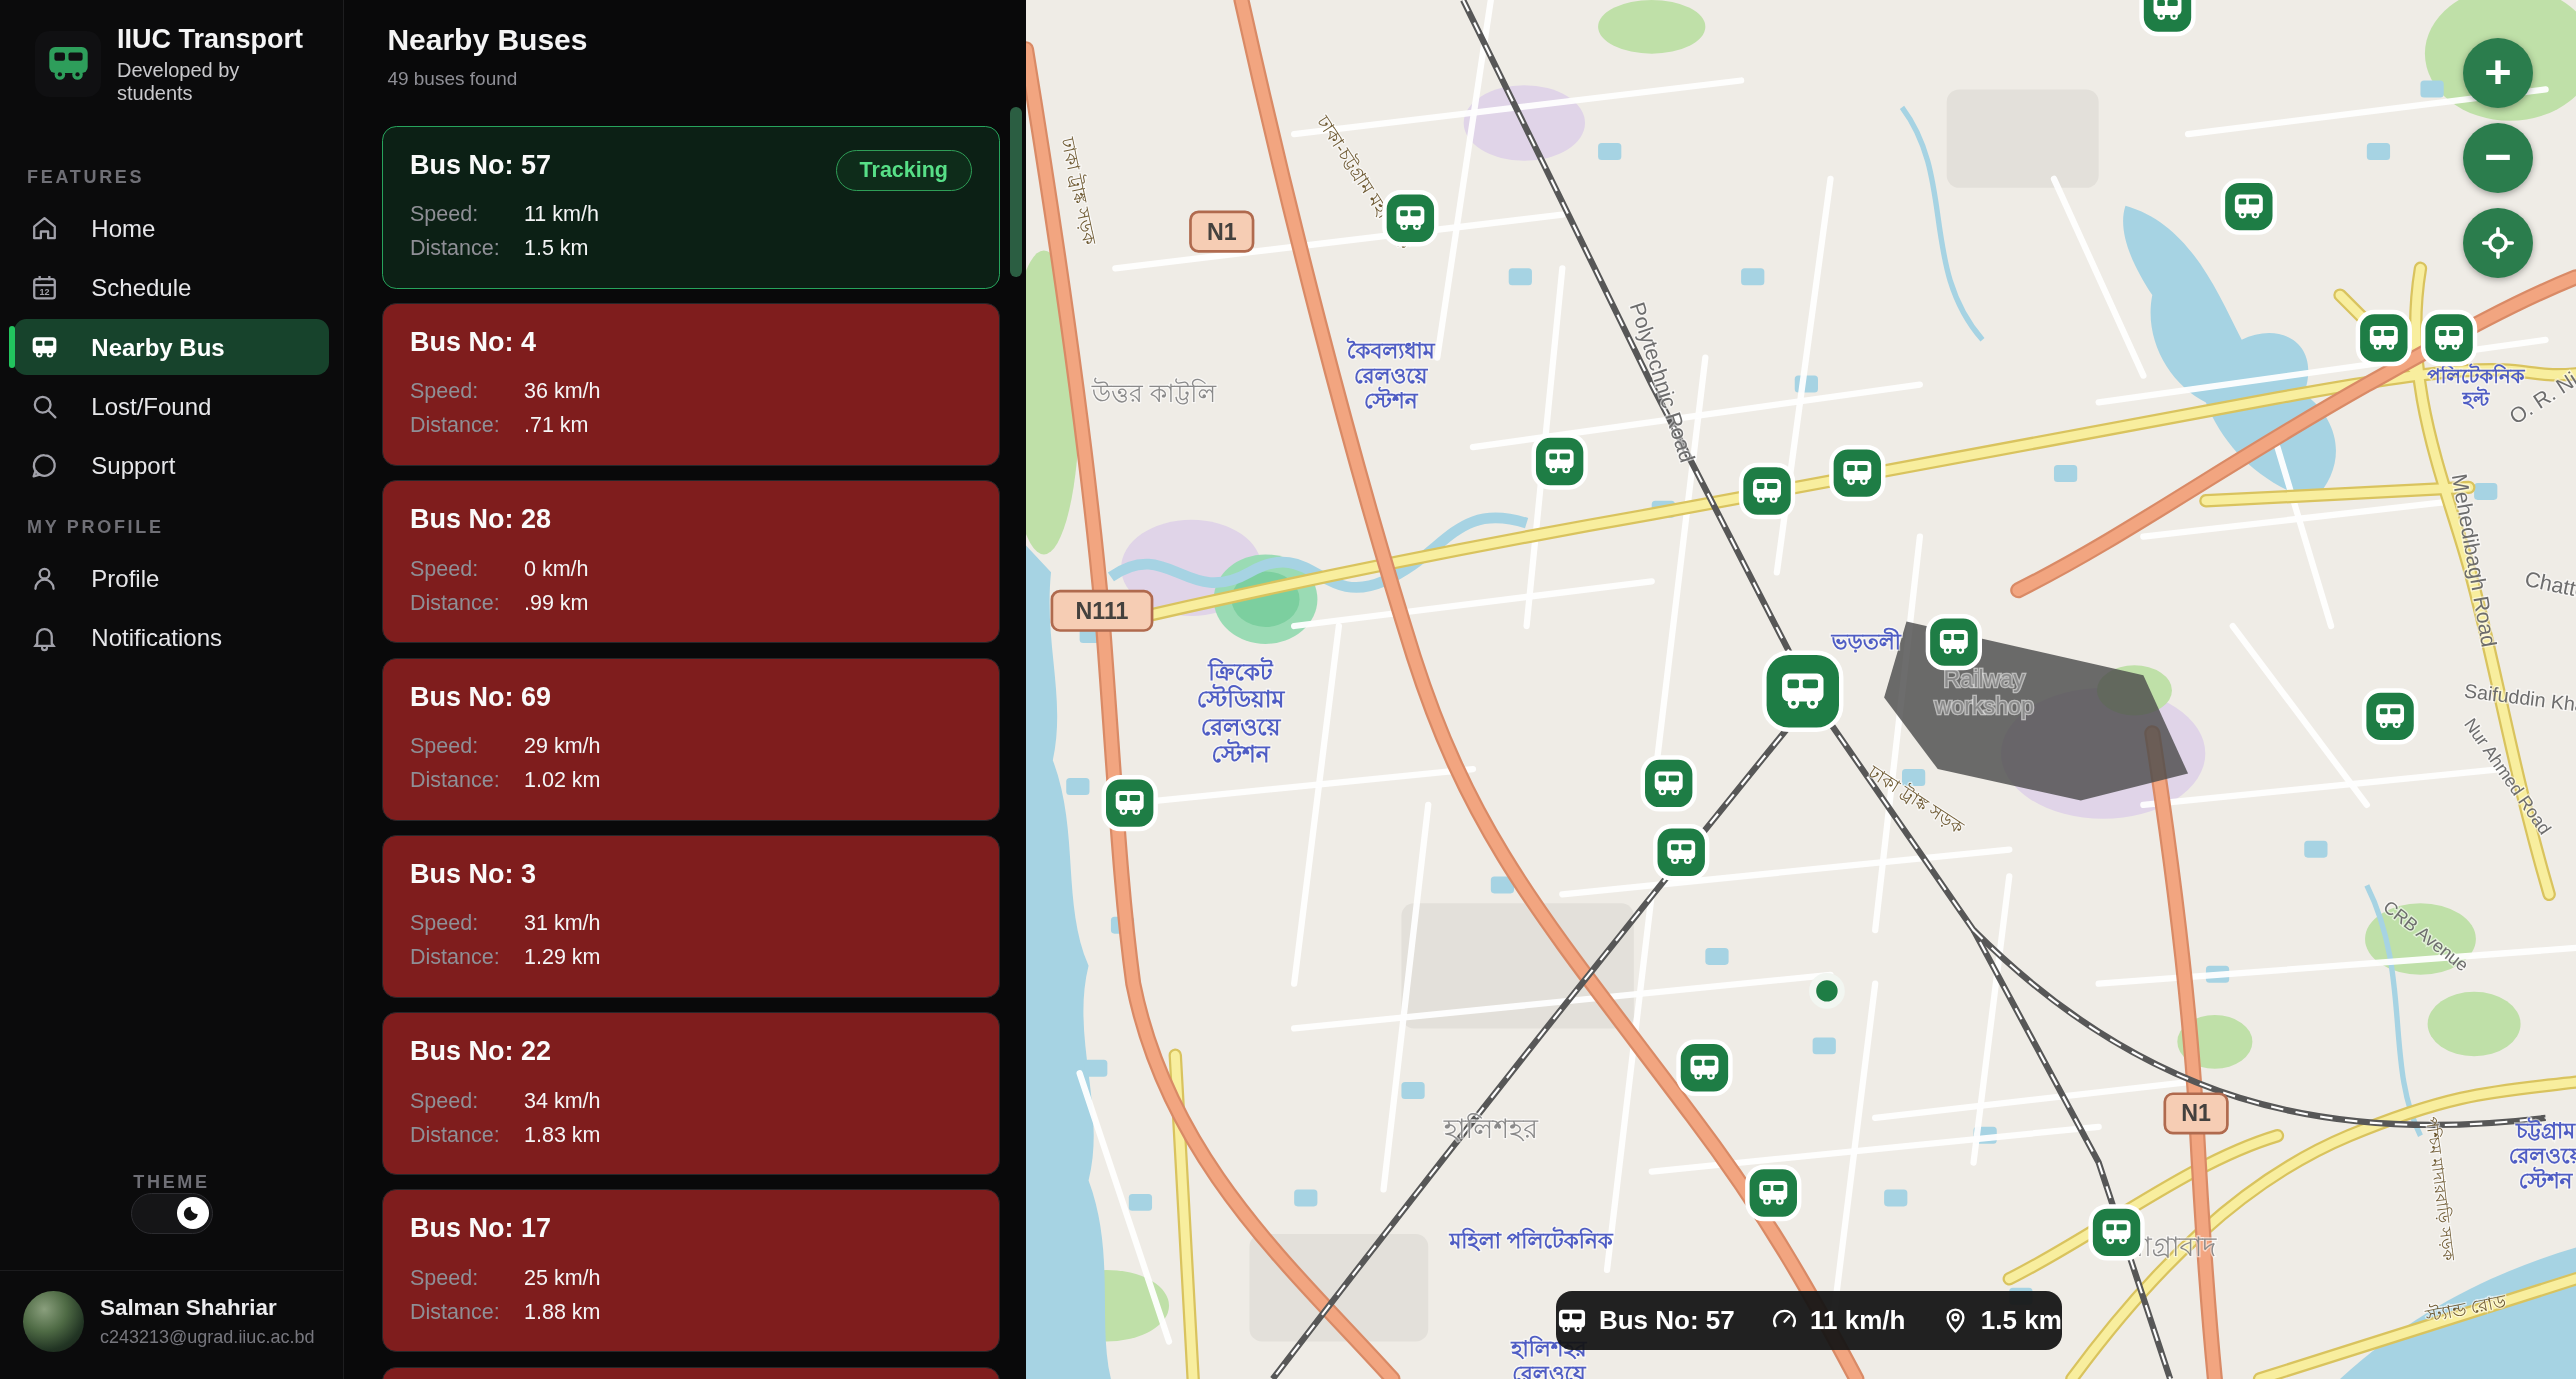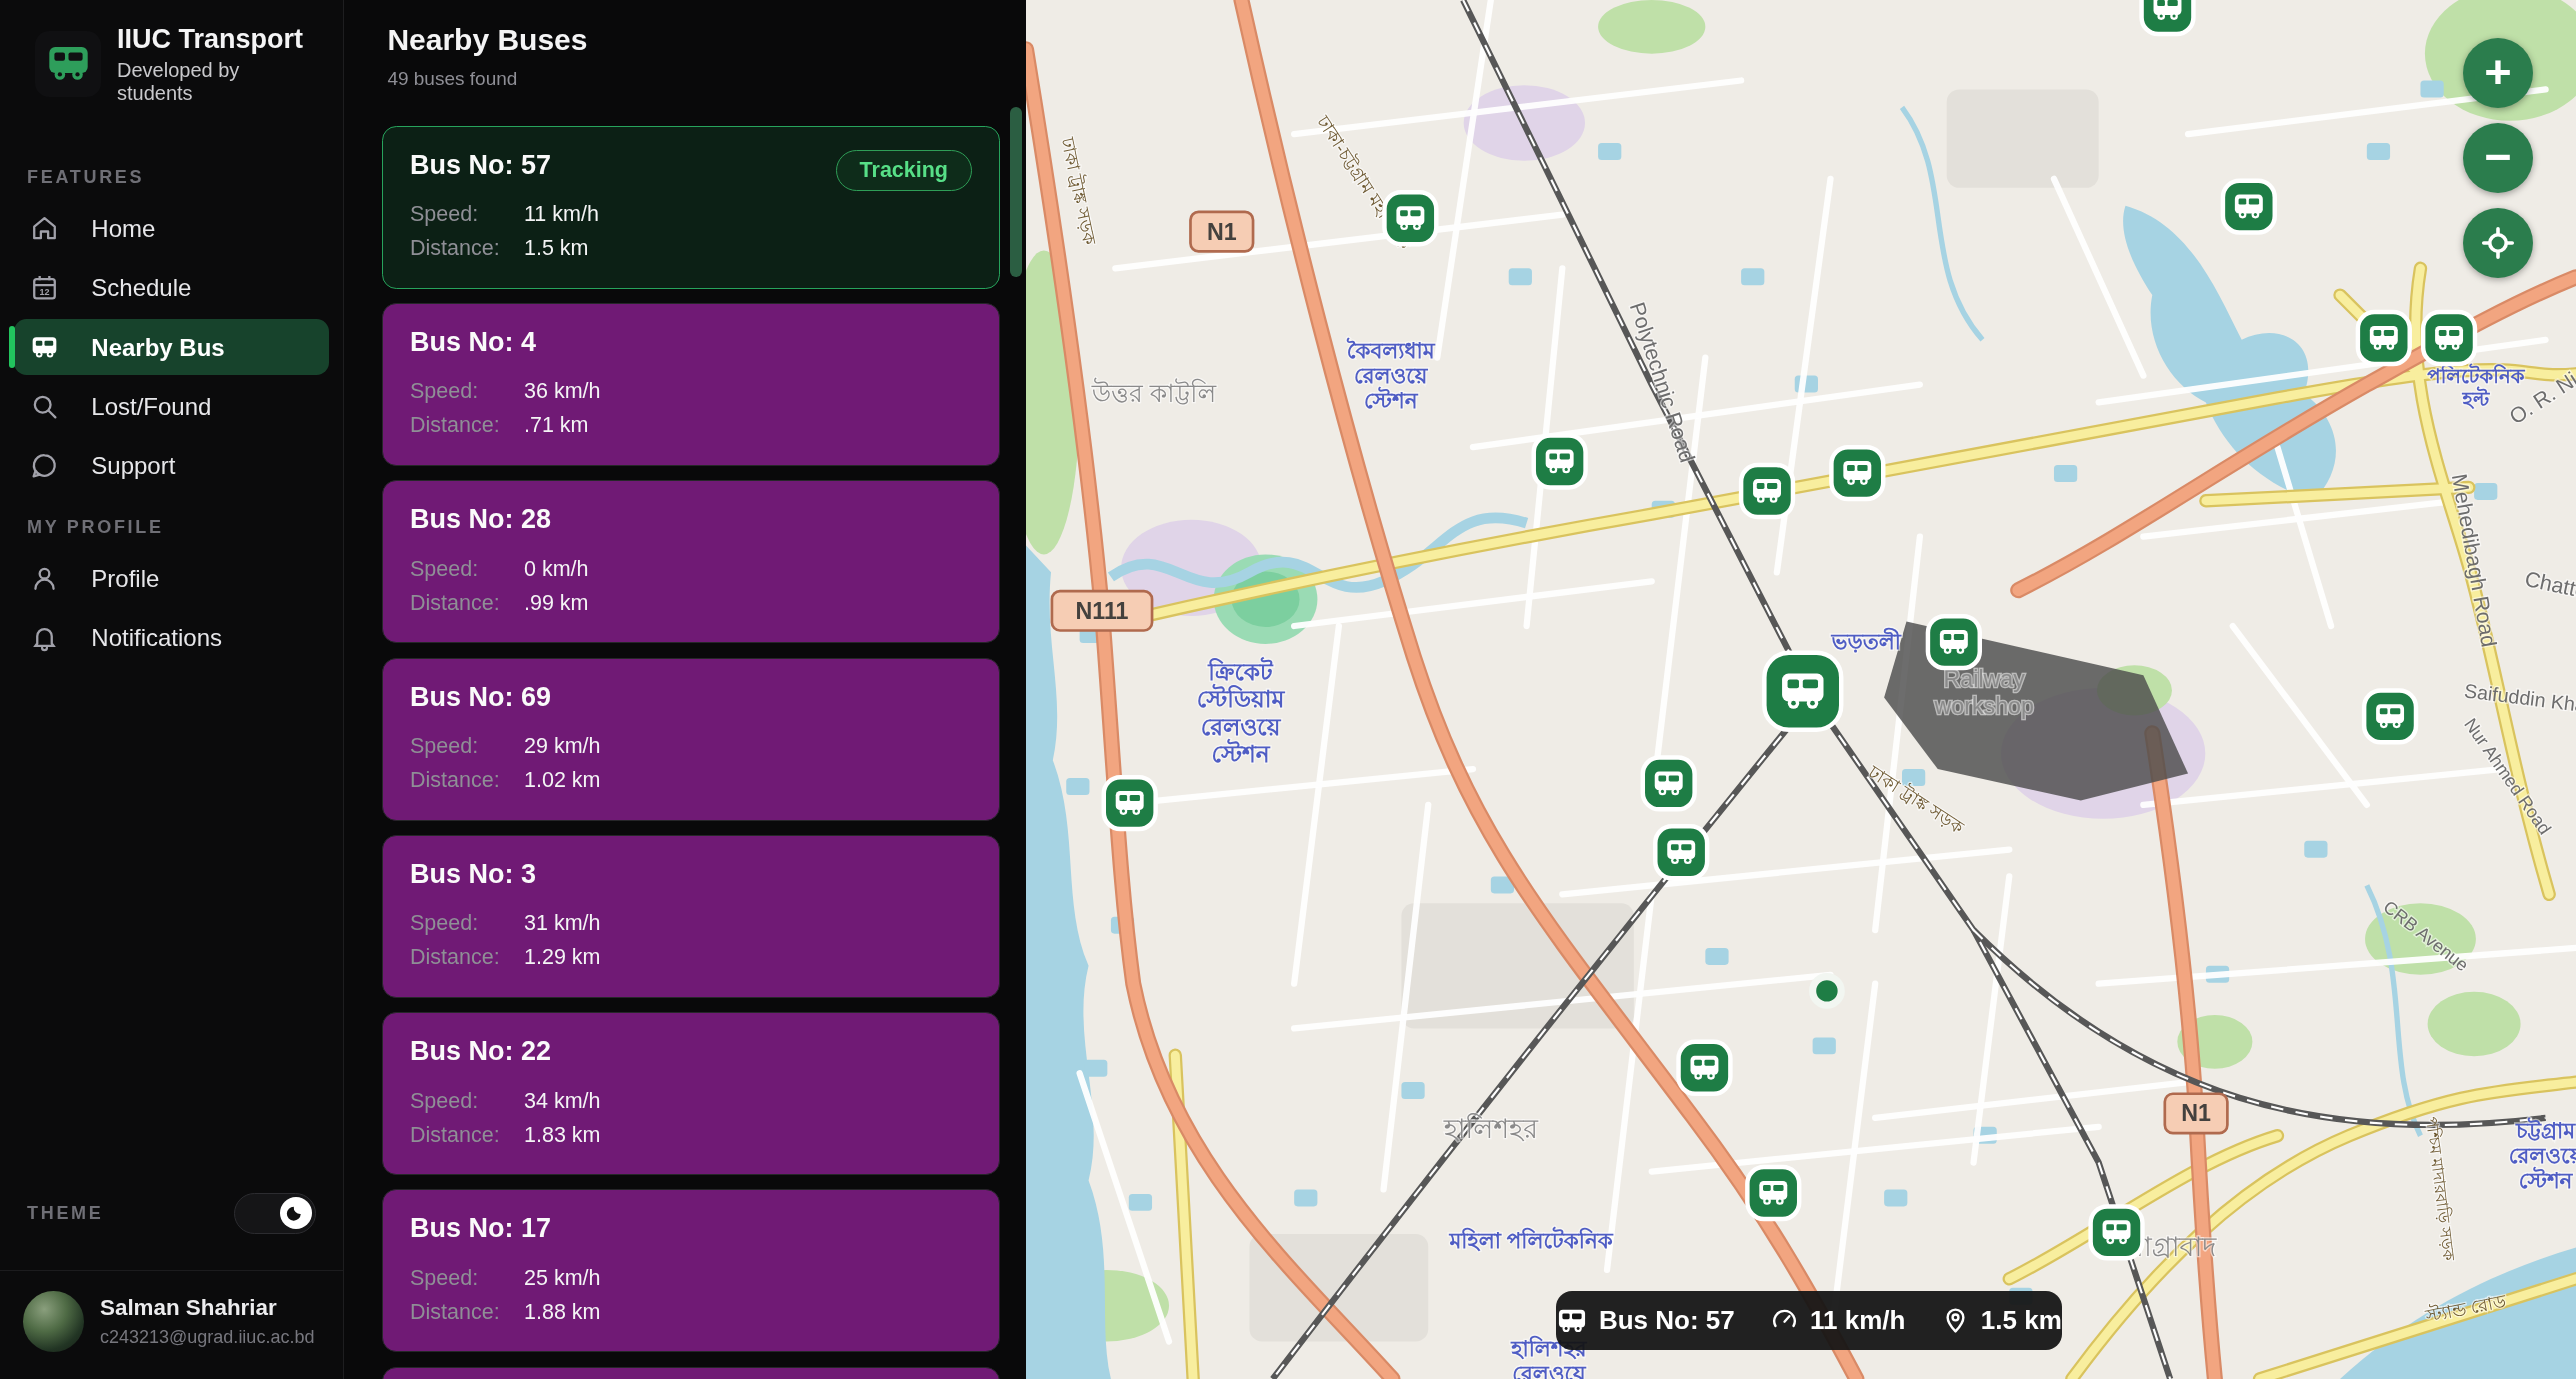--- a/index.html
+++ b/index.html
@@ -19,38 +19,38 @@
              padding:0 27px;margin:23px 0 12.5px 0;}
   .nav-item{display:flex;align-items:flex-end;gap:32px;margin:3.6px 14.3px;padding:13.4px 16px;
             border-radius:12.5px;font-size:24px;color:#e7e7ea;cursor:pointer;position:relative;}
   .nav-item .nicon{width:29px;height:29px;color:#a1a1aa;display:flex;flex-shrink:0;}
   .nav-item.active{background:#17432c;color:#fff;font-weight:600;}
   .nav-item.active::before{content:"";position:absolute;left:-5.4px;top:7.2px;bottom:7.2px;width:6.3px;
             border-radius:3.6px;background:#22c55e;}
   .nav-item.active .nicon{color:#fff;}
   .side-bottom{margin-top:auto;}
   .theme-row{display:flex;align-items:center;justify-content:space-between;
-             padding:0 27px;margin-bottom:36px;}
+             padding:0 27px;margin-bottom:36px;flex-direction:column;}
   .toggle{width:82px;height:41px;border-radius:21.5px;background:#151517;border:1.8px solid #2c2c30;
           position:relative;cursor:pointer;}
   .toggle .knob{position:absolute;right:2.7px;top:2.7px;width:32px;height:32px;border-radius:50%;
           background:#fff;display:flex;align-items:center;justify-content:center;}
   .user-row{display:flex;align-items:center;gap:16px;padding:19.7px 23px 0 23px;
             border-top:0.9px solid #1c1c1e;}
   .avatar{width:61px;height:61px;border-radius:50%;flex-shrink:0;
           background:radial-gradient(circle at 35% 30%,#8a9f7d 0%,#4f6b45 38%,#223524 70%,#121a12 100%);}
   .user-name{font-size:22.4px;font-weight:600;color:#ececee;}
   .user-email{font-size:18px;color:#77777e;margin-top:6px;}
 
   
   .buslist{width:682px;height:100%;background:#09090a;position:relative;
            padding:23px 26px 0 38px;flex-shrink:0;overflow:hidden;}
   .bl-title{font-size:30px;font-weight:700;margin-left:5.4px;}
   .bl-count{font-size:19px;color:#8e8e95;margin:10.7px 0 36px 5.4px;}
-  .card{background:#701a75;border:1.8px solid #262629;border-radius:14.3px;padding:23px 27px;
+  .card{background:#7f1d1d;border:1.8px solid #262629;border-radius:14.3px;padding:23px 27px;
         margin-bottom:14.3px;height:163px;position:relative;cursor:pointer;}
   .card.active{background:#0c2015;border-color:#27a35c;}
   .card-no{font-size:27px;font-weight:700;color:#fafafa;margin-bottom:21.5px;}
   .card-row{display:flex;font-size:21.5px;margin-bottom:9px;}
   .card-row .lbl{width:114px;color:#8f8f96;}
   .card-row .val{color:#f4f4f5;font-weight:500;}
   .badge{position:absolute;top:23px;right:27px;font-size:21.5px;font-weight:600;color:#57df87;
          border:1.8px solid #2f9e57;background:rgba(34,197,94,.08);border-radius:894px;
          padding:7.2px 23px;}
   .card.stub{height:36px;margin-bottom:0;}

